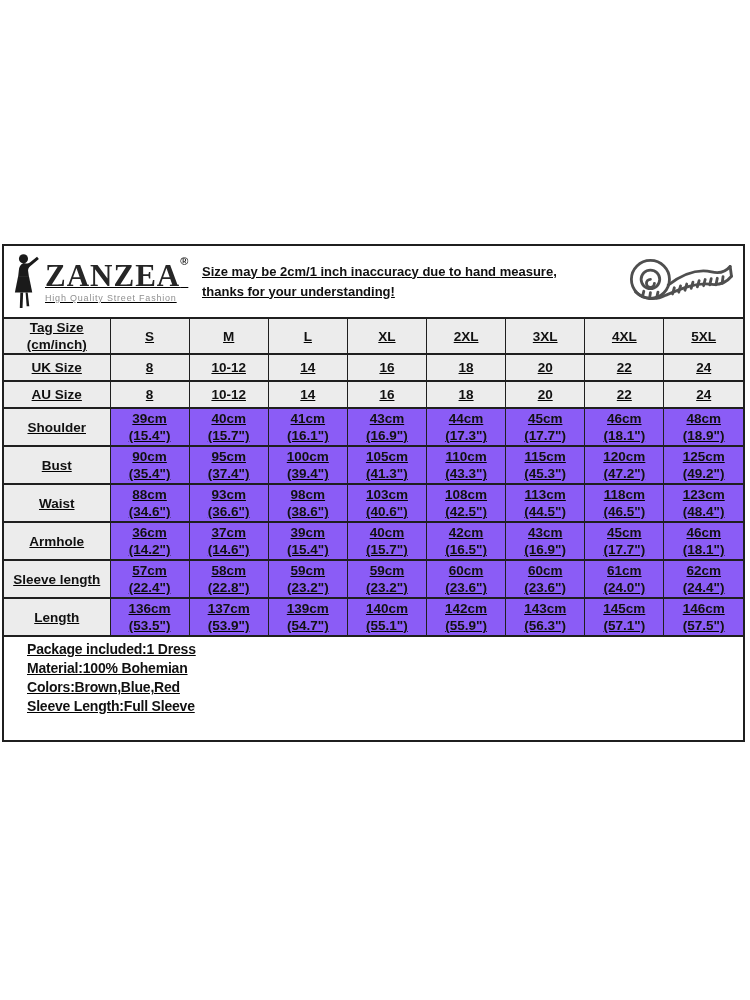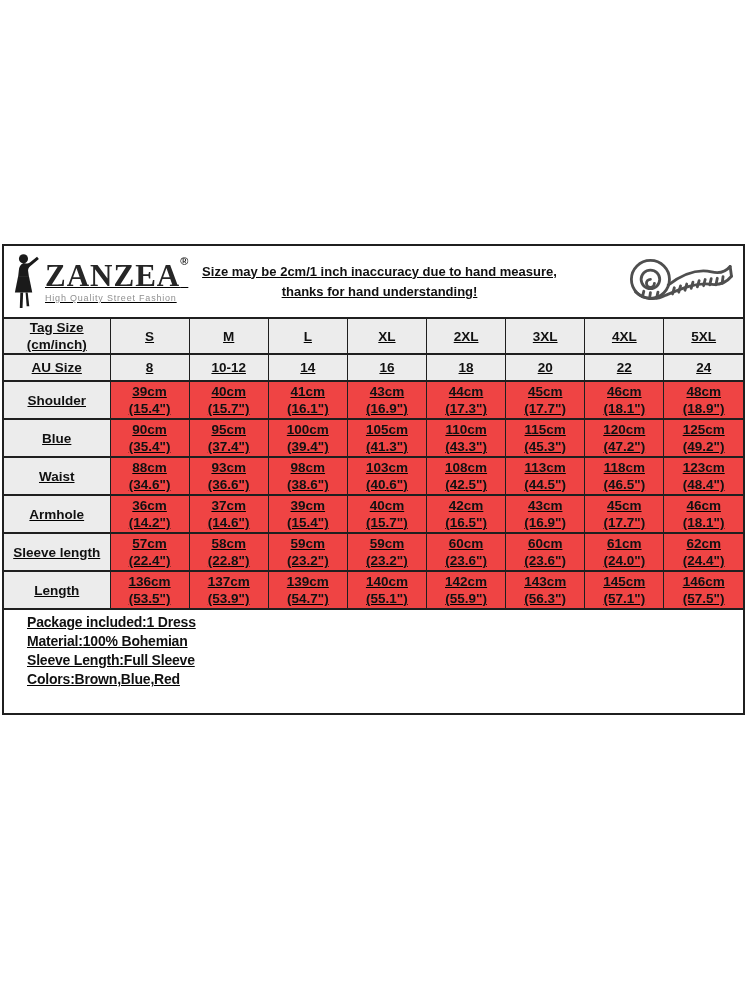--- a/index.html
+++ b/index.html
@@ -17,40 +17,40 @@
          border:2px solid var(--border);background:#fff;text-decoration:underline;}
   
   .band{display:flex;align-items:center;height:71px;border-bottom:2px solid var(--border);}
   .logo{display:flex;align-items:center;width:198px;padding-left:7px;box-sizing:border-box;flex-shrink:0;}
   .logo-woman{width:32px;height:58px;flex-shrink:0;}
   .logo-text{margin-left:2px;}
   .brand-line{line-height:1;white-space:nowrap;}
   .brand{font-family:"Liberation Serif", serif;font-weight:bold;font-size:31px;color:#262626;letter-spacing:1px;}
   .reg{font-size:11px;font-weight:bold;color:#262626;vertical-align:top;position:relative;top:-4px;}
   .tagline{font-size:9px;color:var(--tagline);letter-spacing:0.8px;margin-top:2px;white-space:nowrap;}
-  .notice{flex:1;text-align:center;font-weight:bold;font-size:13px;line-height:20px;
+  .notice{flex:1;font-weight:bold;font-size:13px;line-height:20px;
           color:var(--text);padding-right:62px;}
   .tape{width:116px;height:62px;margin-right:8px;flex-shrink:0;}
   
   table.size{width:100%;border-collapse:collapse;table-layout:fixed;}
   col.c-label{width:106px;}
   table.size th, table.size td{
     border:solid var(--border);border-width:2px 1px;
     text-align:center;vertical-align:middle;font-weight:bold;color:var(--text);
     padding:0;font-size:13.5px;line-height:17px;
   }
   table.size tr > *:first-child{border-left:none;}
   table.size tr > *:last-child{border-right:none;}
   table.size tr:first-child > *{border-top:none;}
   table.size tr:last-child > *{border-bottom:none;}
   th.label{background:var(--gray);margin-top:48px;}
   tr.size-row td{background:var(--gray);height:25px;}
   tr.size-row.tall th, tr.size-row.tall td{height:32px;}
   tr.size-row th{height:25px;}
-  tr.meas-row td{background:#ef4444;height:36px;}
+  tr.meas-row td{background:#8b5cf6;height:36px;}
   tr.meas-row th{height:36px;}
   
   .notes{border-top:2px solid var(--border);padding:3px 5px 4px 23px;min-height:96px;}
   .note-line{font-weight:bold;font-size:14px;line-height:19px;color:var(--text);letter-spacing:-0.2px;}
 </style>
 </head>
 <body>
 
 <div class="page">
   <div class="sheet">
@@ -68,21 +68,21 @@
         </svg>
         <div class="logo-text">
           <div class="brand-line">
             <span class="brand">ZANZEA</span><span class="reg">®</span>
           </div>
           <div class="tagline">High Quality Street Fashion</div>
         </div>
       </div>
       <div class="notice">
         <div>Size may be 2cm/1 inch inaccuracy due to hand measure,</div>
-        <div>thanks for hand understanding!</div>
+        <div>thanks for your understanding!</div>
       </div>
       <svg class="tape" viewBox="0 0 130 70" aria-hidden="true" fill="none" stroke="#4f4f4f" stroke-width="3.2" stroke-linecap="round" stroke-linejoin="round">
         <circle cx="35" cy="32" r="21.5"></circle>
         <circle cx="35" cy="32" r="10.5"></circle>
         <path d="M35 32 a 4.5 4.5 0 1 0 4.5 4.5"></path>
         <path d="M18 46 C 27 55, 41 56, 52 50 C 70 42.5, 86 35.5, 102 37.5 C 112 39, 120 36.5, 126.5 28.5"></path>
         <path d="M55 38.5 C 70 27, 88 20, 104 23.5 C 112 25.5, 119 24.5, 125 17.5"></path>
         <path d="M125 17.5 L 126.5 28.5"></path>
         <path d="M60 48.5 L 62 41.5"></path>
         <path d="M67 46.5 L 69 39.5"></path>
@@ -121,20 +121,33 @@
             <td>M</td>
             <td>L</td>
             <td>XL</td>
             <td>2XL</td>
             <td>3XL</td>
             <td>4XL</td>
             <td>5XL</td>
           </tr>
           <tr class="size-row">
             <th class="label">
+              <div>UK Size</div>
+            </th>
+            <td>8</td>
+            <td>10-12</td>
+            <td>14</td>
+            <td>16</td>
+            <td>18</td>
+            <td>20</td>
+            <td>22</td>
+            <td>24</td>
+          </tr>
+          <tr class="size-row">
+            <th class="label">
               <div>AU Size</div>
             </th>
             <td>8</td>
             <td>10-12</td>
             <td>14</td>
             <td>16</td>
             <td>18</td>
             <td>20</td>
             <td>22</td>
             <td>24</td>
@@ -168,21 +181,21 @@
             <td>
               <div>46cm</div>
               <div>(18.1")</div>
             </td>
             <td>
               <div>48cm</div>
               <div>(18.9")</div>
             </td>
           </tr>
           <tr class="meas-row">
-            <th class="label">Blue</th>
+            <th class="label">Bust</th>
             <td>
               <div>90cm</div>
               <div>(35.4")</div>
             </td>
             <td>
               <div>95cm</div>
               <div>(37.4")</div>
             </td>
             <td>
               <div>100cm</div>
@@ -348,18 +361,18 @@
               <div>146cm</div>
               <div>(57.5")</div>
             </td>
           </tr>
         </tbody>
     </table>
 
     <div class="notes">
         <div class="note-line">Package included:1 Dress</div>
         <div class="note-line">Material:100% Bohemian</div>
+        <div class="note-line">Colors:Brown,Blue,Red</div>
         <div class="note-line">Sleeve Length:Full Sleeve</div>
-        <div class="note-line">Colors:Brown,Blue,Red</div>
       </div>
 
   </div>
 </div>
 
 </body></html>

